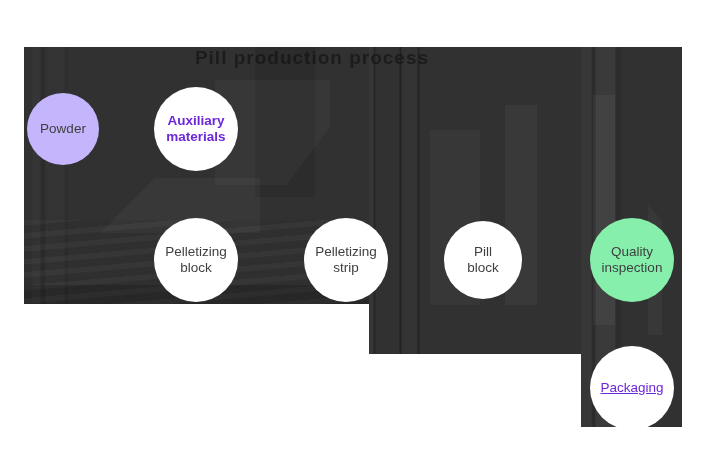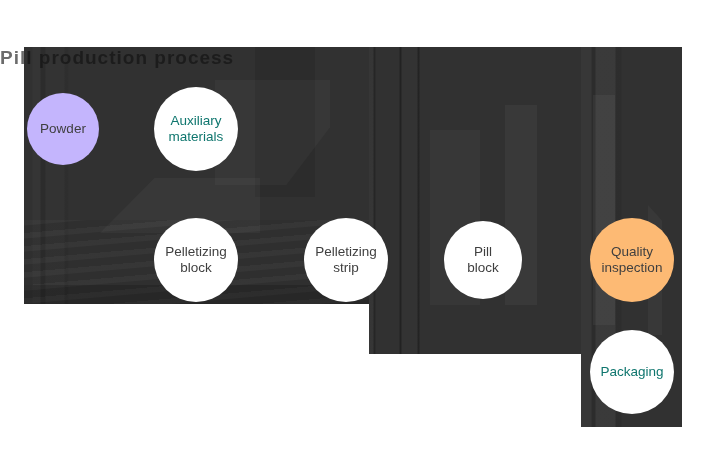--- a/index.html
+++ b/index.html
@@ -122,21 +122,21 @@
     left: 24px; top: 285px; width: 345px; height: 19px;
     background: rgba(0,0,0,0.16);
   }
 
   
   .diagram-title {
     position: absolute;
     left: 0;
     top: 47px;
     width: 624px;
-    text-align: left;
+    text-align: center;
     font-size: 19px;
     font-weight: 700;
     letter-spacing: 1px;
     color: rgba(16,16,16,0.62);
     white-space: nowrap;
     user-select: none;
   }
 
   
   .node {
@@ -179,38 +179,38 @@
   <div class="texture tex-panel-c"></div>
   <div class="texture tex-panel-d"></div>
   <div class="texture tex-shadow-bottom"></div>
 
   <div class="diagram-title">Pill production process</div>
 
   <div id="nodes-layer">
       <div class="node" style="left: 27px; top: 93px; width: 72px; height: 72px; background: #c4b5fd; color: rgb(63, 63, 63);">
         <span class="node-label">Powder</span>
       </div>
-      <div class="node" style="left: 154px; top: 87px; width: 84px; height: 84px; background: rgb(255, 255, 255); color: #0f766e;">
+      <div class="node" style="left: 154px; top: 87px; width: 84px; height: 84px; background: rgb(255, 255, 255); color: #6d28d9; font-weight: bold;">
         <span class="node-label">Auxiliary
 materials</span>
       </div>
       <div class="node" style="left: 154px; top: 218px; width: 84px; height: 84px; background: rgb(255, 255, 255); color: rgb(63, 63, 63);">
         <span class="node-label">Pelletizing
 block</span>
       </div>
       <div class="node" style="left: 304px; top: 218px; width: 84px; height: 84px; background: rgb(255, 255, 255); color: rgb(63, 63, 63);">
         <span class="node-label">Pelletizing
 strip</span>
       </div>
       <div class="node" style="left: 444px; top: 221px; width: 78px; height: 78px; background: rgb(255, 255, 255); color: rgb(63, 63, 63);">
         <span class="node-label">Pill
 block</span>
       </div>
-      <div class="node" style="left: 590px; top: 218px; width: 84px; height: 84px; background: #fdba74; color: rgb(63, 63, 63);">
+      <div class="node" style="left: 590px; top: 218px; width: 84px; height: 84px; background: #86efac; color: rgb(63, 63, 63);">
         <span class="node-label">Quality
 inspection</span>
       </div>
-      <div class="node" style="left: 590px; top: 330px; width: 84px; height: 84px; background: rgb(255, 255, 255); color: #0f766e;">
+      <div class="node" style="left: 590px; top: 346px; width: 84px; height: 84px; background: rgb(255, 255, 255); color: #6d28d9; text-decoration: underline;">
         <span class="node-label">Packaging</span>
       </div>
     </div>
 
 </div>
 
 </body></html>

